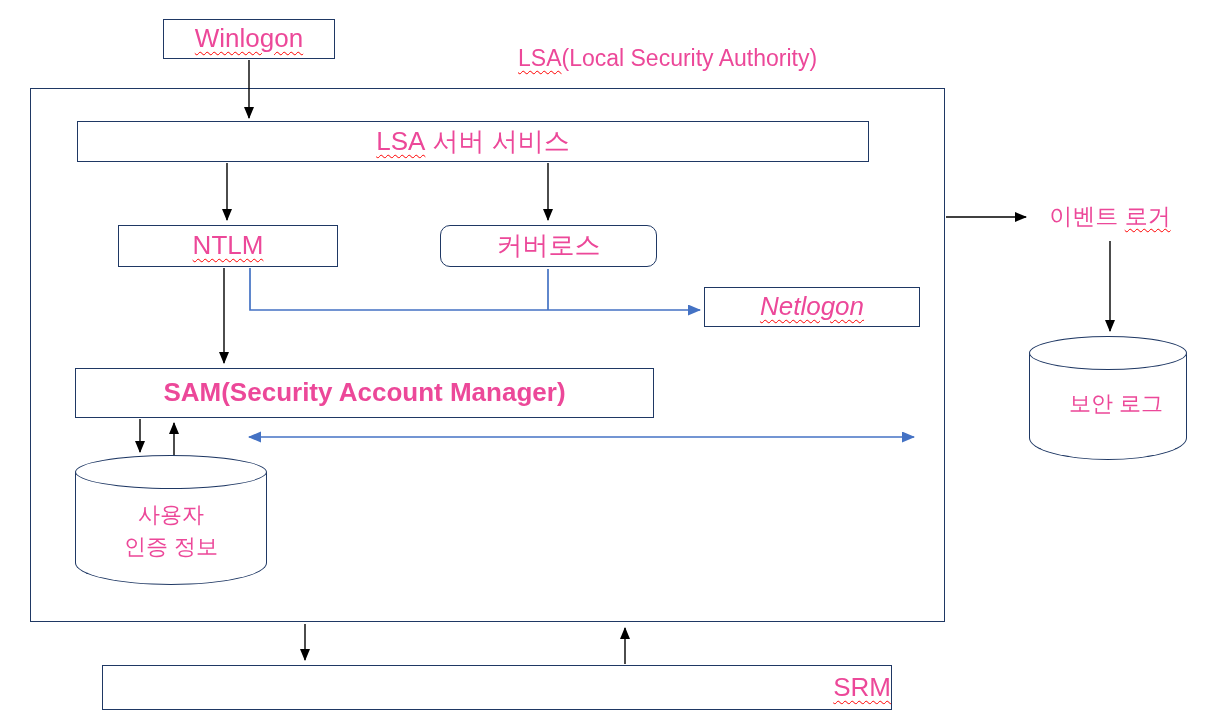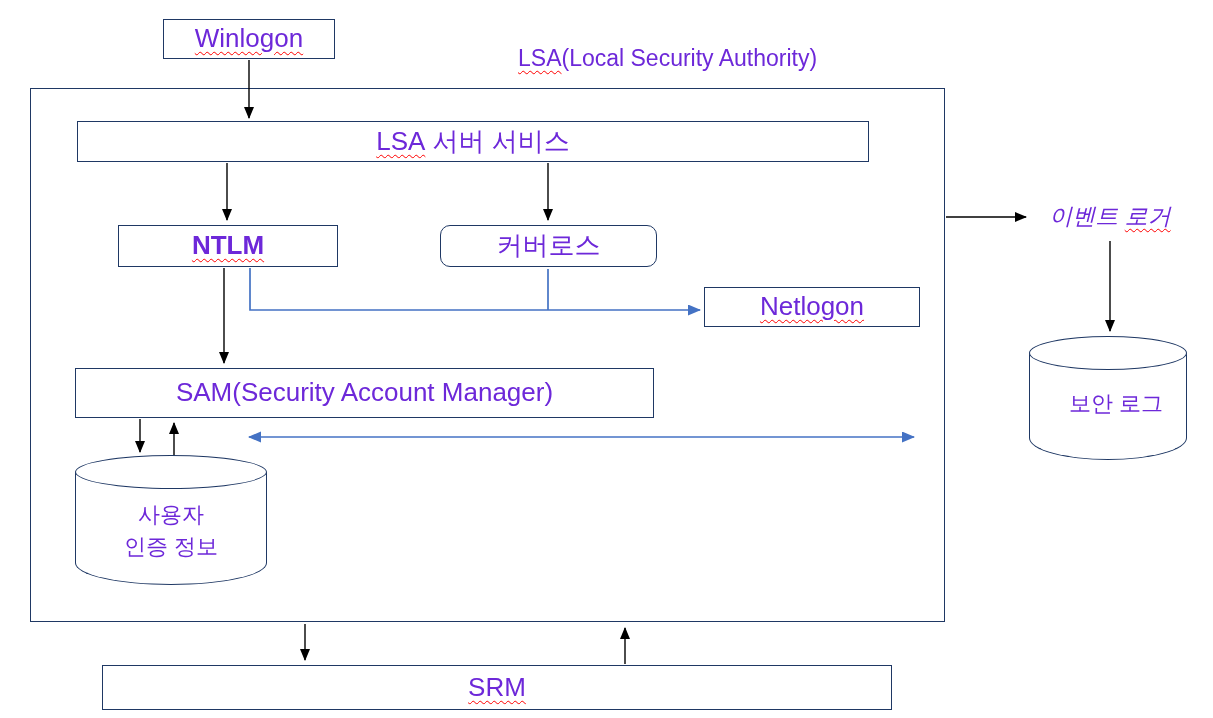--- a/index.html
+++ b/index.html
@@ -1,18 +1,18 @@
 <!DOCTYPE html>
 <html><head>
 <meta charset="utf-8">
 <style>
   html,body { margin:0; padding:0; background:#ffffff; }
   .canvas {
     position:relative; width:1213px; height:718px; background:#ffffff;
-    font-family:"Liberation Sans", sans-serif; color:#6d28d9; overflow:hidden;
+    font-family:"Liberation Sans", sans-serif; color:#ec4899; overflow:hidden;
   }
   .connectors { position:absolute; left:0; top:0; width:1213px; height:718px; z-index:1; }
   .box {
     position:absolute; box-sizing:border-box; border:1.6px solid #1f3864;
     background:#ffffff; display:flex; align-items:center; justify-content:center;
     font-size:26px; line-height:1.15; z-index:2; white-space:pre;
   }
   .outer-box {
     position:absolute; box-sizing:border-box; border:1.6px solid #1f3864;
     background:transparent; z-index:0;
@@ -71,37 +71,37 @@
   </svg>
 
   <div class="outer-box" style="left:30px; top:88px; width:915px; height:534px;"></div>
 
   <div class="free-label title-label" style="left:518px; top:45px;"><span class="sq">LSA</span><span>(Local Security Authority)</span></div>
 
   <div class="box" style="left:163px; top:19px; width:172px; height:40px;"><span class="sq">Winlogon</span></div>
 
   <div class="box" style="left:77px; top:121px; width:792px; height:41px;"><span class="sq">LSA</span><span> 서버 서비스</span></div>
 
-  <div class="box" style="left:118px; top:225px; width:220px; height:42px;font-weight:bold;"><span class="sq">NTLM</span></div>
+  <div class="box" style="left:118px; top:225px; width:220px; height:42px;"><span class="sq">NTLM</span></div>
 
   <div class="box" style="left:440px; top:225px; width:217px; height:42px;border-radius:10px;"><span>커버로스</span></div>
 
-  <div class="box" style="left:704px; top:287px; width:216px; height:40px;"><span class="sq">Netlogon</span></div>
+  <div class="box" style="left:704px; top:287px; width:216px; height:40px;font-style:italic;"><span class="sq">Netlogon</span></div>
 
-  <div class="box" style="left:75px; top:368px; width:579px; height:50px;"><span>SAM(Security Account Manager)</span></div>
+  <div class="box" style="left:75px; top:368px; width:579px; height:50px;font-weight:bold;"><span>SAM(Security Account Manager)</span></div>
 
   <div class="cylinder" style="left:75px; top:455px; width:192px; height:130px;">
     <div class="cyl-top"></div>
     <div class="cyl-body"></div>
     <div class="cyl-text" style="top:44px;"><span>사용자</span><br><span>인증 정보</span></div>
   </div>
 
-  <div class="free-label event-label" style="left:1035px; top:201px; width:150px;font-style:italic;"><span>이벤트 </span><span class="sq">로거</span></div>
+  <div class="free-label event-label" style="left:1035px; top:201px; width:150px;"><span>이벤트 </span><span class="sq">로거</span></div>
 
   <div class="cylinder" style="left:1029px; top:336px; width:158px; height:124px;">
     <div class="cyl-top"></div>
     <div class="cyl-body"></div>
     <div class="cyl-text" style="top:52px;padding-left:16px;">보안 로그</div>
   </div>
 
-  <div class="box" style="left:102px; top:665px; width:790px; height:45px;"><span class="sq">SRM</span></div>
+  <div class="box" style="left:102px; top:665px; width:790px; height:45px;justify-content:flex-end;"><span class="sq">SRM</span></div>
 
 </div>
 
 </body></html>

